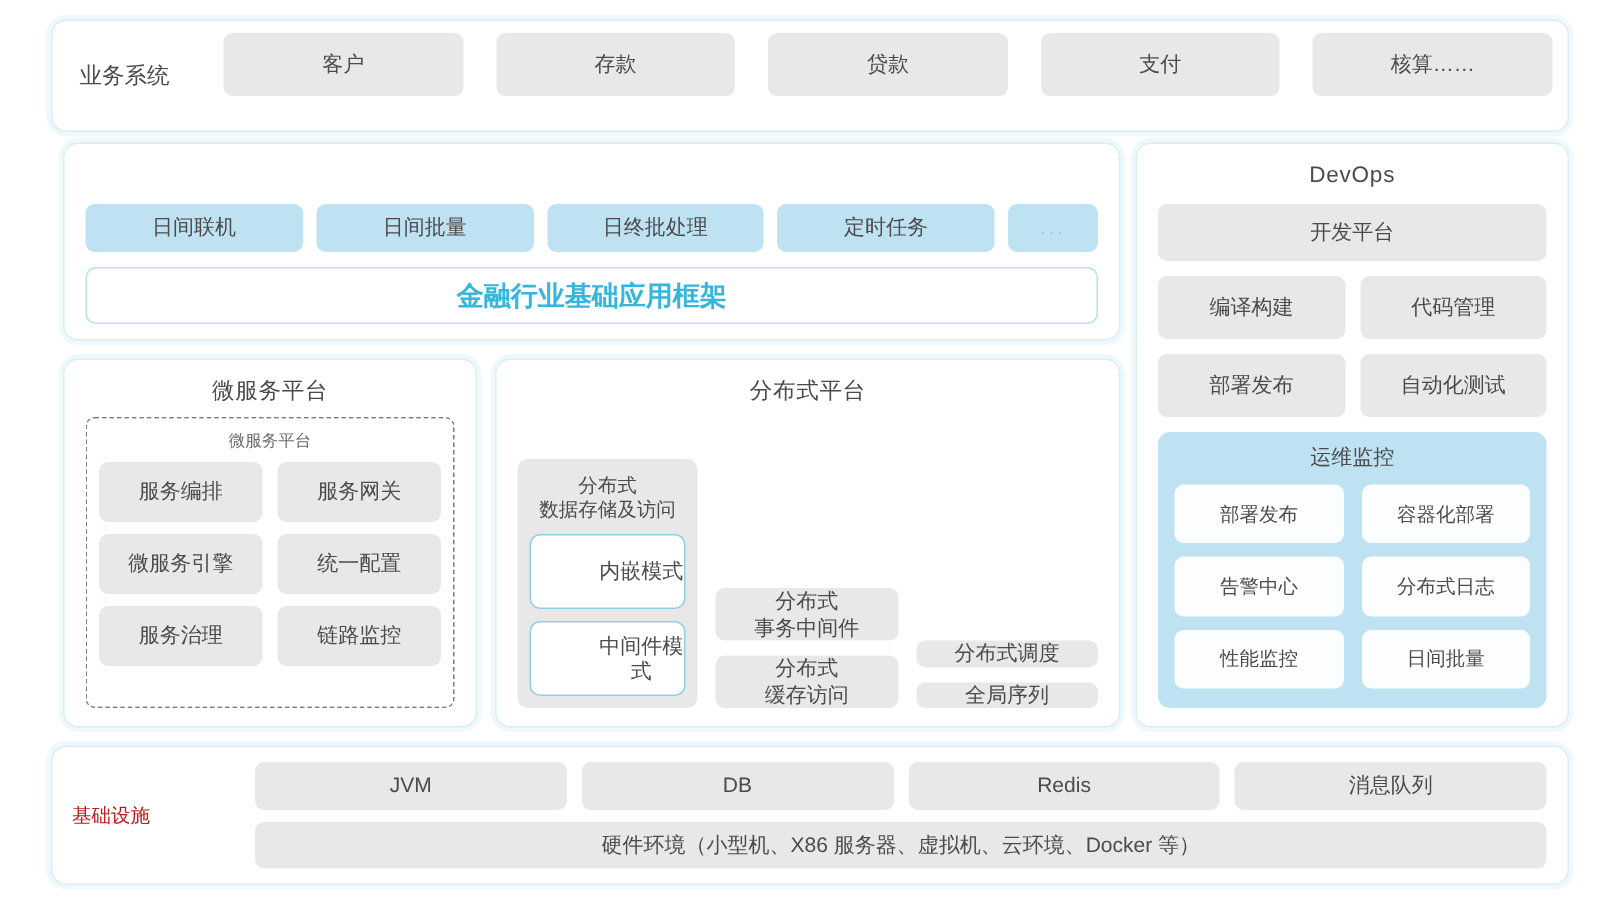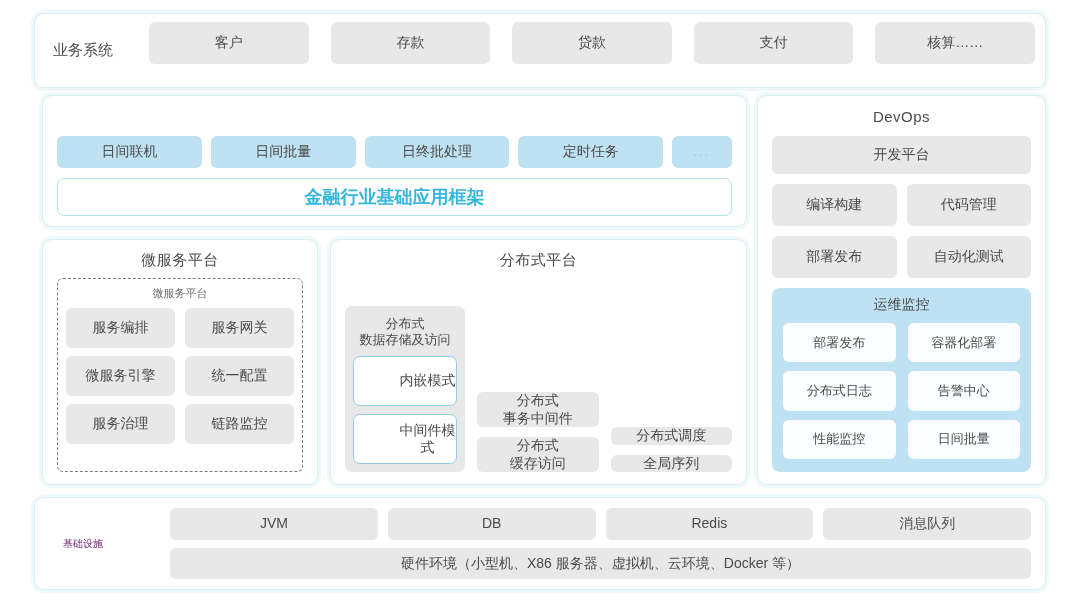--- a/index.html
+++ b/index.html
@@ -152,23 +152,23 @@
   }
   #ops-title{text-align:center;font-size:14px;color:#4b4b4b;margin-bottom:8px;}
   #ops-grid{
     flex:1;
     display:grid;grid-template-columns:1fr 1fr;gap:7px 10px;
   }
 
   
   #infra-panel{left:34px;top:497px;width:1012px;height:93px;}
   #infra-label{
-    position:absolute;left:28px;top:0;height:100%;
+    position:absolute;left:13px;top:0;height:100%;
     display:flex;align-items:center;
-    font-size:10px;color:#701a75;
+    font-size:13px;color:#b91c1c;
   }
   #infra-right{
     position:absolute;left:135px;top:10px;right:14px;bottom:10px;
     display:flex;flex-direction:column;gap:8px;
   }
   #infra-row{display:flex;gap:10px;height:32px;}
   #infra-row .chip{flex:1;}
   #infra-hw{height:32px;}
 </style>
 </head>
@@ -261,22 +261,22 @@
       </div>
       <div class="devops-pair">
         <div class="chip">部署发布</div>
         <div class="chip">自动化测试</div>
       </div>
       <div id="ops-box">
         <div id="ops-title">运维监控</div>
         <div id="ops-grid">
           <div class="chip white-soft sm">部署发布</div>
           <div class="chip white-soft sm">容器化部署</div>
+          <div class="chip white-soft sm">告警中心</div>
           <div class="chip white-soft sm">分布式日志</div>
-          <div class="chip white-soft sm">告警中心</div>
           <div class="chip white-soft sm">性能监控</div>
           <div class="chip white-soft sm">日间批量</div>
         </div>
       </div>
     </div>
   </div>
 
   <div class="panel" id="infra-panel">
     <div id="infra-label">基础设施</div>
     <div id="infra-right">

